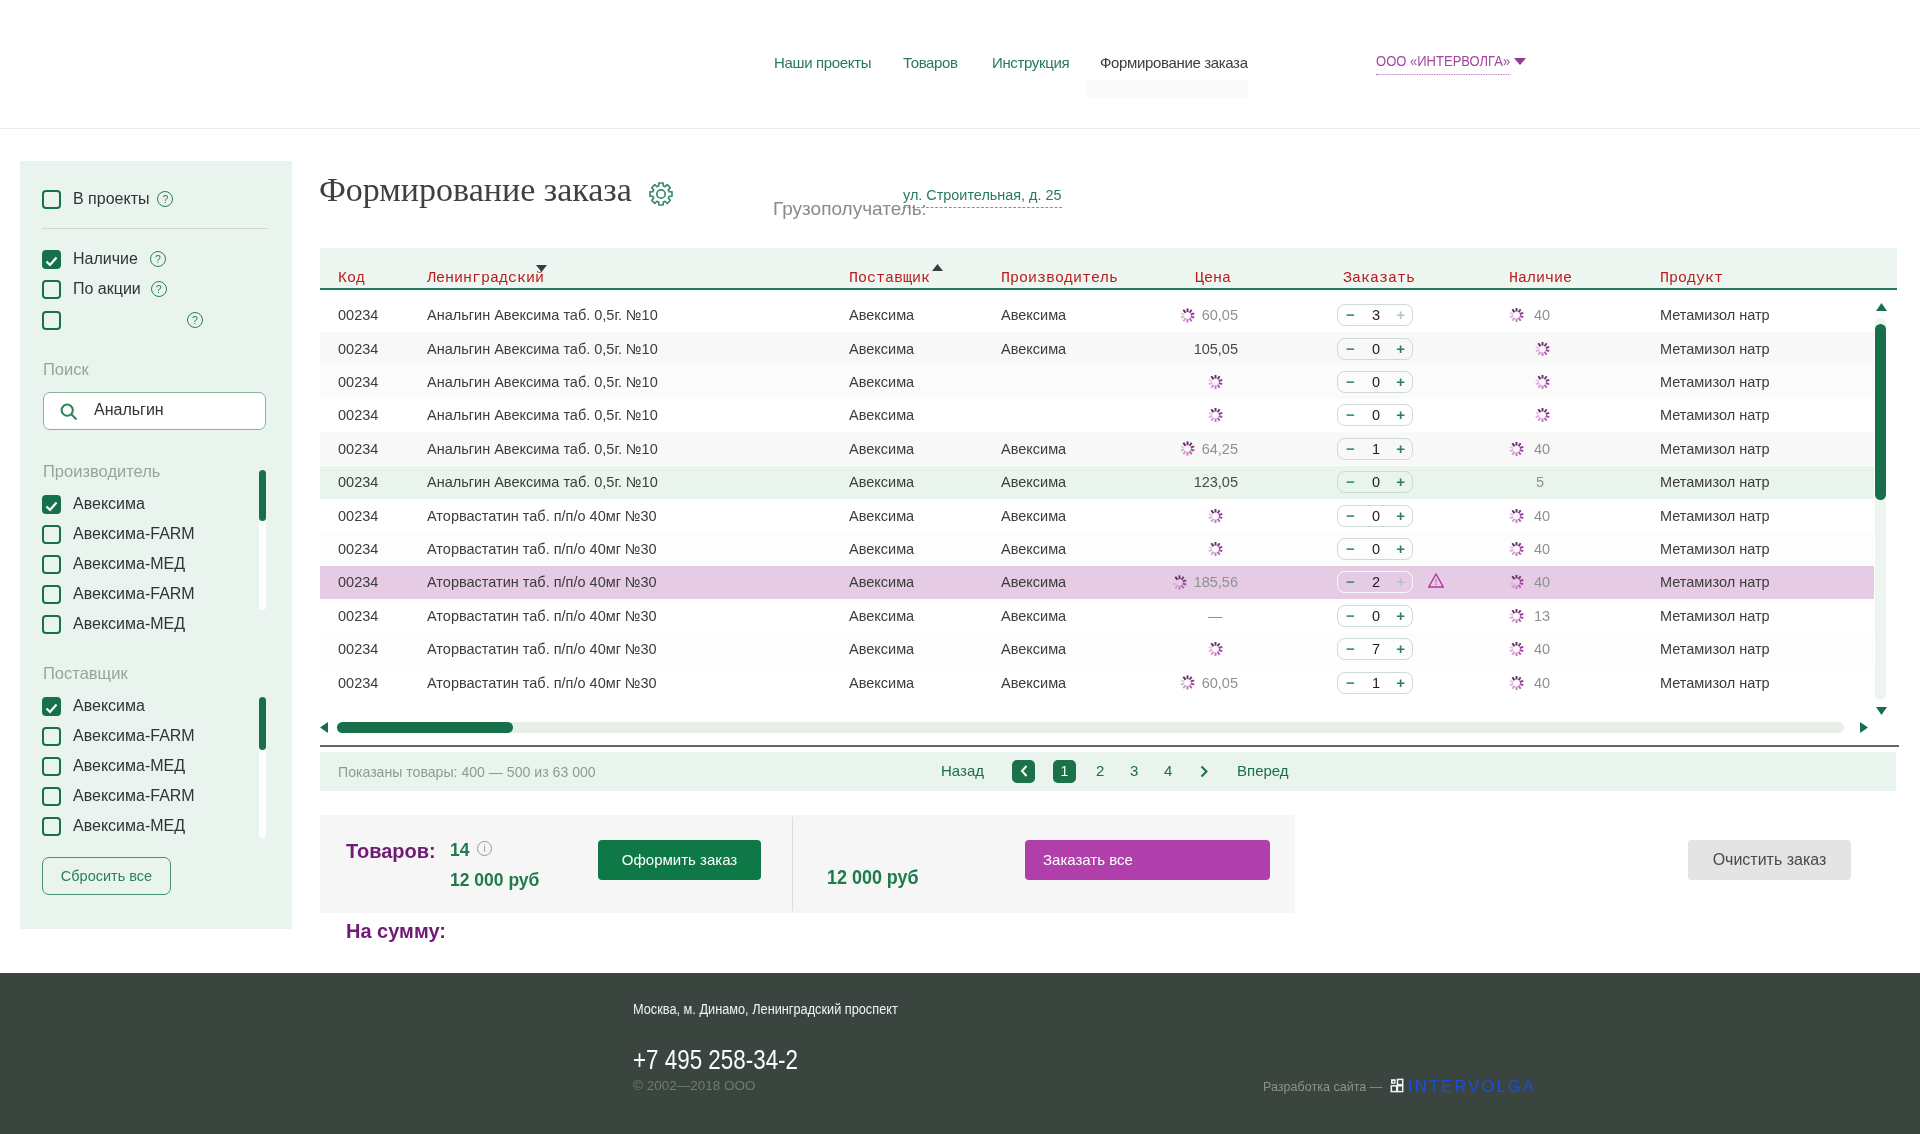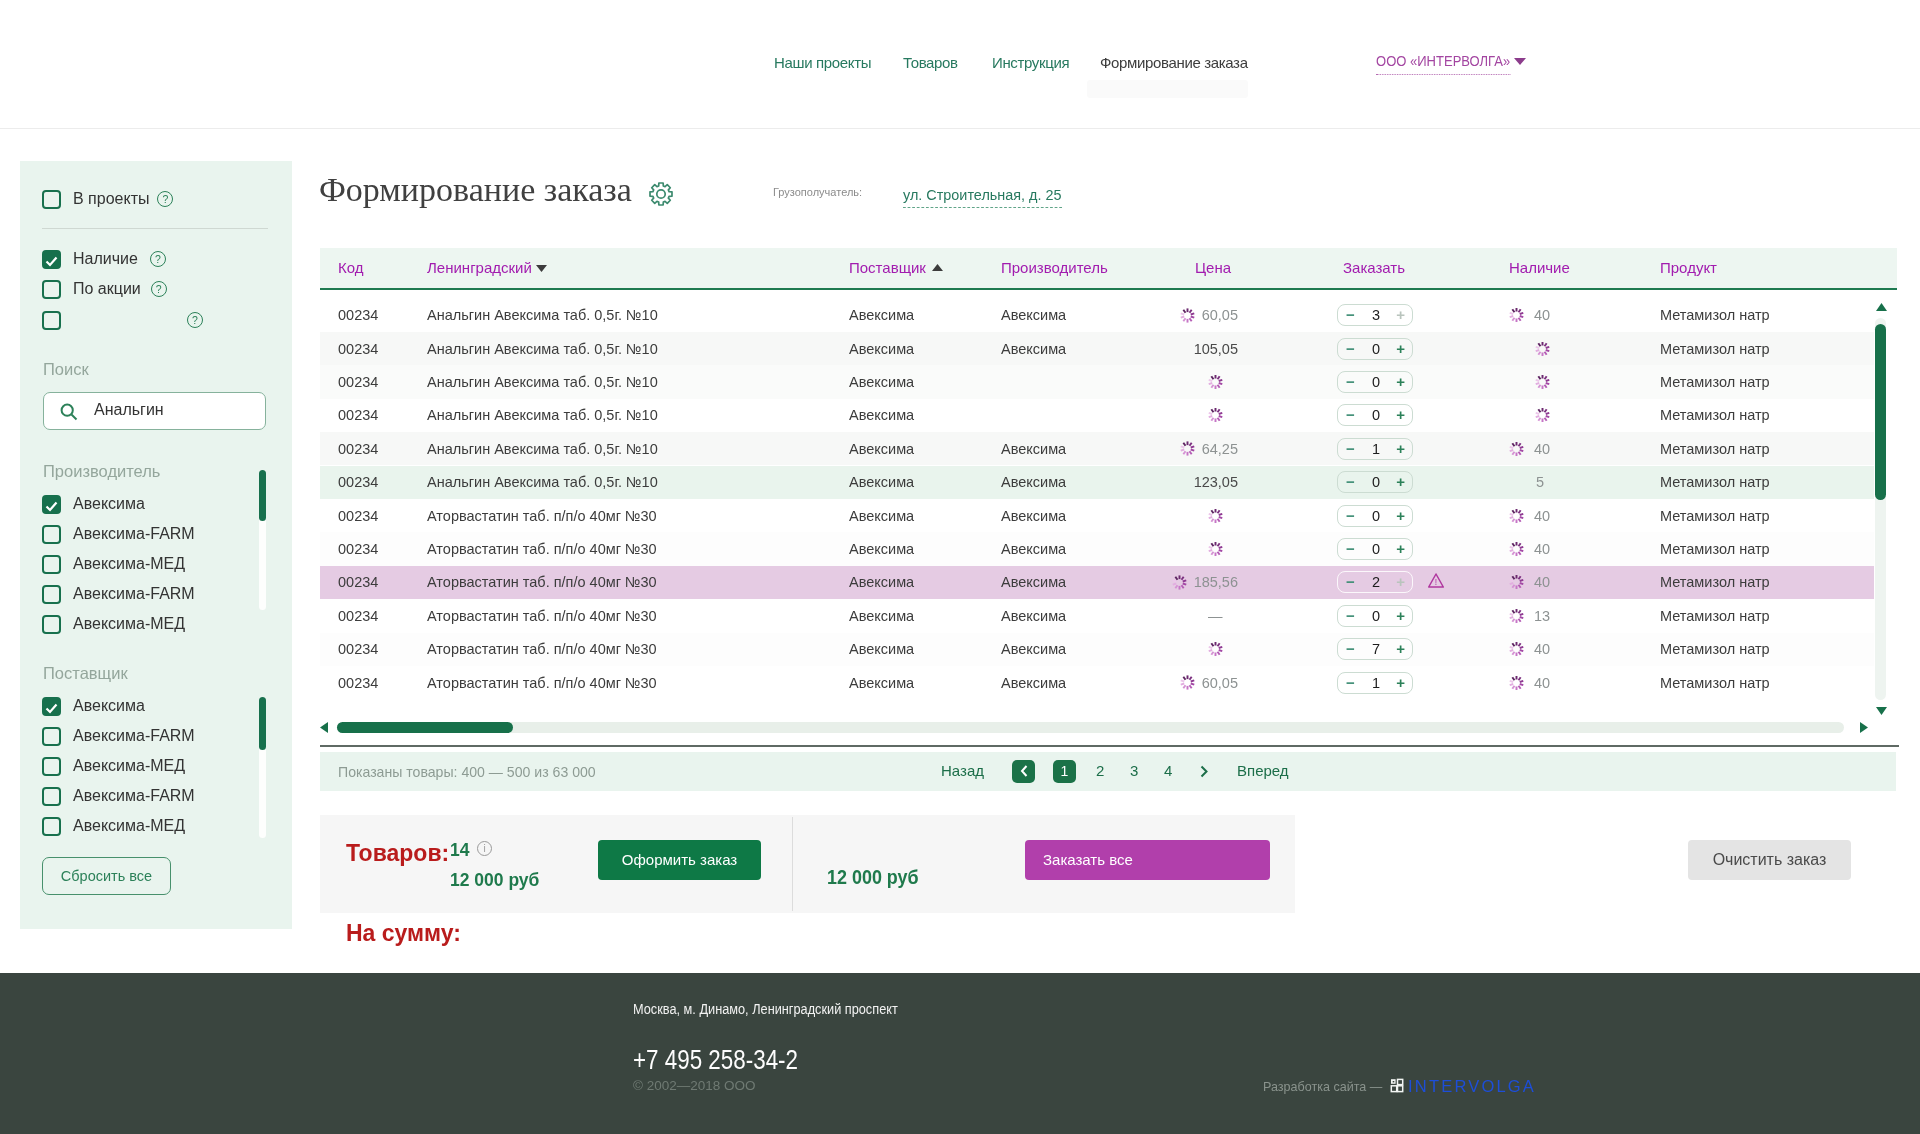--- a/index.html
+++ b/index.html
@@ -11,34 +11,34 @@
 .srow { position:absolute; left:42px; display:flex; align-items:center; height:20px; }
 .stxt { margin-left:12px; font-size:16px; color:#333; white-space:nowrap; }
 .qi { display:inline-block; width:16px; height:16px; border:1.4px solid #2c8159; border-radius:50%; color:#2c8159; font-size:10.5px; line-height:14px; text-align:center; flex:0 0 16px; }
 .slabel { position:absolute; left:43px; font-size:16.5px; color:#94a69c; }
 .search { position:absolute; left:43px; top:392px; width:223px; height:38px; background:#fff; border:1px solid #86b29c; border-radius:7px; }
 .sthumb { position:absolute; left:259px; width:7px; background:#17704d; border-radius:4px; }
 .strack { position:absolute; left:259px; width:7px; background:#fdfefd; border-radius:4px; }
 .reset { position:absolute; left:42px; top:857px; width:129px; height:38px; border:1px solid #47906c; border-radius:7px; color:#2c8159; font-size:14.5px; text-align:center; line-height:36px; }
 .title { position:absolute; left:319px; top:171px; font-family:"Liberation Serif",serif; font-size:34px; color:#404040; }
 .thead { position:absolute; left:320px; top:248px; width:1577px; height:42px; background:#edf6f1; border-bottom:2px solid #1e7a50; }
-.th { position:absolute; top:11px; font-size:15px; color:#a21caf; }
+.th { position:absolute; top:22px; font-size:15px; color:#b91c1c;font-family:Liberation Mono, monospace; }
 .trow { position:absolute; left:320px; width:1554px; height:33.4px; }
 .c { position:absolute; top:50%; transform:translateY(-50%); font-size:14.5px; color:#3c3c3c; white-space:nowrap; }
 .c.pr { display:flex; align-items:center; }
 .gtx { color:#8d9292; }
 .dtx { color:#4a4a4a; }
 .step { width:76px; height:22px; border:1px solid #ccdcd2; border-radius:8px; background:transparent; position:relative; }
 .sminus { position:absolute; left:8px; top:0; color:#3e8e75; font-size:15px; line-height:20px; font-weight:bold; }
 .snum { position:absolute; left:0; width:76px; text-align:center; color:#1d1d1d; font-size:14.5px; line-height:20px; }
 .splus { position:absolute; right:7px; top:0; font-size:15px; line-height:20px; font-weight:bold; }
 .pag { position:absolute; top:762px; font-size:15px; color:#1c6e49; }
 .pbox { position:absolute; top:760px; width:23px; height:23px; background:#1b7248; border-radius:5px; color:#fff; text-align:center; font-size:14px; line-height:23px; }
 .sumgreen { position:absolute; font-size:17.5px; font-weight:bold; color:#1f7a4c; }
-.sumlbl { position:absolute; font-size:23px; font-weight:bold; color:#b91c1c; }
+.sumlbl { position:absolute; font-size:20px; font-weight:bold; color:#701a75; }
 .ii { display:inline-block; width:15px; height:15px; border:1.2px solid #9a9a9a; border-radius:50%; color:#9a9a9a; font-size:10px; line-height:13px; text-align:center; font-weight:normal; }
 .btn { position:absolute; border-radius:4px; color:#fff; font-size:15px; text-align:center; }
 </style></head>
 <body>
 <div class="abs" style="left:0;top:0;width:1920px;height:129px;background:#fff;border-bottom:1px solid #ececec"></div>
 <span class="nav" style="left:774px">Наши проекты</span>
 <span class="nav" style="left:903px">Товаров</span>
 <span class="nav" style="left:992px">Инструкция</span>
 <span class="nav dark" style="left:1100px">Формирование заказа</span>
 <div class="abs" style="left:1087px;top:80px;width:161px;height:18px;background:#fafafa;border-radius:3px"></div>
@@ -126,21 +126,21 @@
   </div>
 <div class="strack" style="top:697px;height:141px"></div>
 <div class="sthumb" style="top:697px;height:53px"></div>
 <div class="reset">Сбросить все</div>
 
 <div class="title">Формирование заказа</div>
 <svg style="position:absolute;left:649px;top:182px" width="24" height="24" viewBox="0 0 24 24">
     <path d="M9.86 1.01 L14.14 1.01 L14.32 3.93 L16.07 4.65 L18.26 2.71 L21.29 5.74 L19.35 7.93 L20.07 9.68 L22.99 9.86 L22.99 14.14 L20.07 14.32 L19.35 16.07 L21.29 18.26 L18.26 21.29 L16.07 19.35 L14.32 20.07 L14.14 22.99 L9.86 22.99 L9.68 20.07 L7.93 19.35 L5.74 21.29 L2.71 18.26 L4.65 16.07 L3.93 14.32 L1.01 14.14 L1.01 9.86 L3.93 9.68 L4.65 7.93 L2.71 5.74 L5.74 2.71 L7.93 4.65 L9.68 3.93 Z" fill="none" stroke="#3c8a6e" stroke-width="1.7" stroke-linejoin="round"></path>
     <circle cx="12" cy="12" r="4.2" fill="none" stroke="#3c8a6e" stroke-width="1.7"></circle>
   </svg>
-<div class="abs" style="left:773px;top:186px;font-size:11px;color:#8b8b8b">Грузополучатель:</div>
+<div class="abs" style="left:773px;top:198px;font-size:19px;color:#8b8b8b">Грузополучатель:</div>
 <div class="abs" style="left:903px;top:186px;font-size:15.5px;color:#27795f;border-bottom:1px dashed #5aa184;padding-bottom:3px;transform:scaleX(.93);transform-origin:left top">ул. Строительная, д. 25</div>
 
 <div class="thead">
   <span class="th" style="left:18px">Код</span>
   <span class="th" style="left:107px">Ленинградский</span>
   <svg class="abs" style="left:216px;top:17px" width="11" height="8">
       <path d="M0 0 h11 L5.5 7 Z" fill="#3c3c3c"></path>
     </svg>
   <span class="th" style="left:529px">Поставщик</span>
   <svg class="abs" style="left:612px;top:16px" width="11" height="8">

